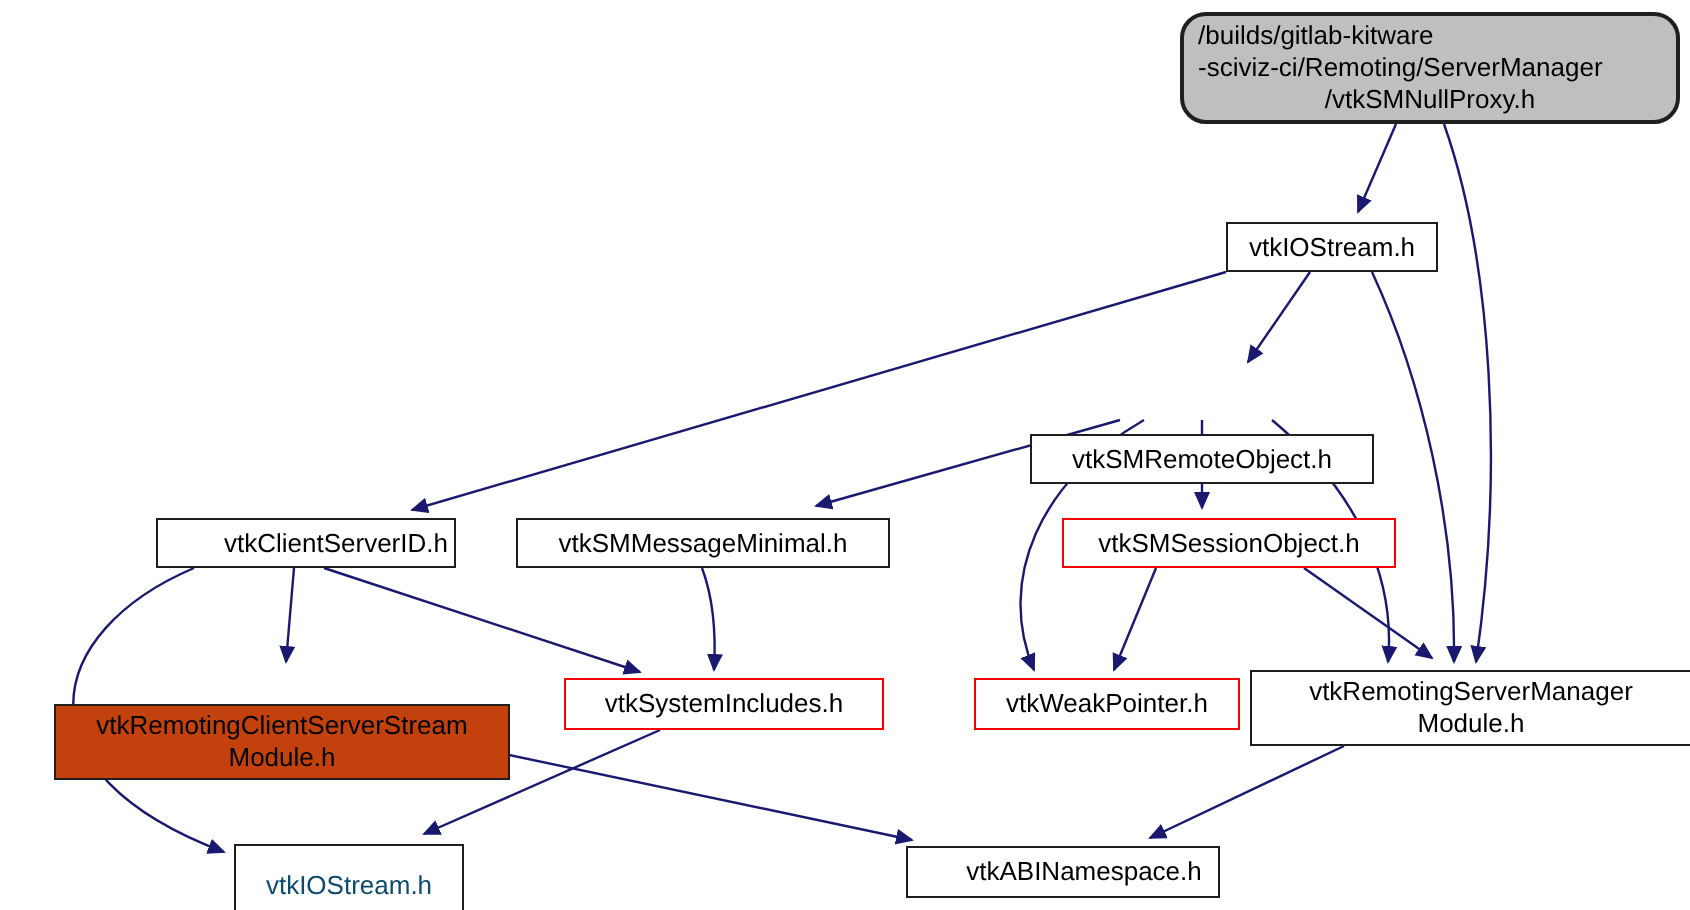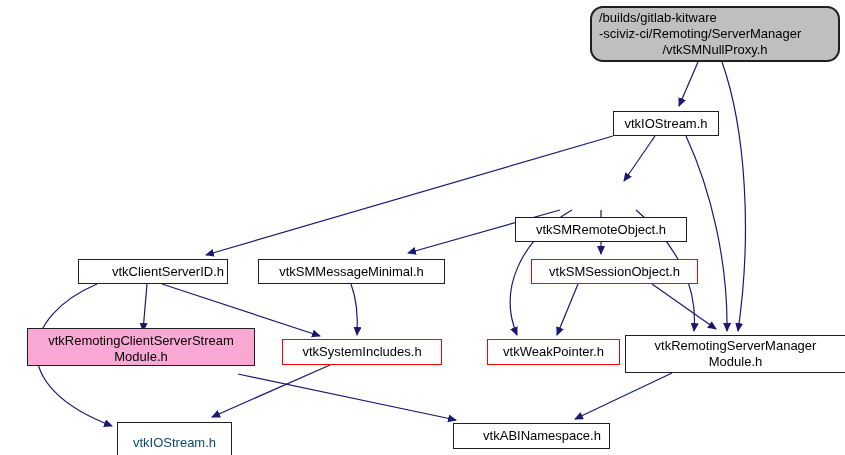--- a/index.html
+++ b/index.html
@@ -63,21 +63,21 @@
     </div>
     <div class="node normal" style="left: 78px; top: 259px; width: 150px; height: 25px; color: rgb(0, 0, 0); background: rgb(255, 255, 255); border-color: rgb(31, 31, 31); padding-left: 30px;">
       <span class="line">vtkClientServerID.h</span>
     </div>
     <div class="node normal" style="left: 258px; top: 259px; width: 187px; height: 25px; color: rgb(0, 0, 0); background: rgb(255, 255, 255); border-color: rgb(31, 31, 31);">
       <span class="line">vtkSMMessageMinimal.h</span>
     </div>
     <div class="node truncated" style="left: 518px; top: 259px; width: 167px; height: 25px; color: rgb(0, 0, 0); background: rgb(255, 255, 255); border-color: rgb(255, 0, 0); margin-left: 13px;">
       <span class="line">vtkSMSessionObject.h</span>
     </div>
-    <div class="node normal" style="left: 27px; top: 328px; width: 228px; height: 38px; color: rgb(0, 0, 0); background: #f9a8d4; border-color: rgb(31, 31, 31); justify-content: flex-end;">
+    <div class="node normal" style="left: 27px; top: 352px; width: 228px; height: 38px; color: rgb(0, 0, 0); background: #c2410c; border-color: rgb(31, 31, 31);">
       <span class="line">vtkRemotingClientServerStream</span>
       <span class="line">Module.h</span>
     </div>
     <div class="node truncated" style="left: 282px; top: 339px; width: 160px; height: 26px; color: rgb(0, 0, 0); background: rgb(255, 255, 255); border-color: rgb(255, 0, 0);">
       <span class="line">vtkSystemIncludes.h</span>
     </div>
     <div class="node truncated" style="left: 467px; top: 339px; width: 133px; height: 26px; color: rgb(0, 0, 0); background: rgb(255, 255, 255); border-color: rgb(255, 0, 0); margin-left: 20px;">
       <span class="line">vtkWeakPointer.h</span>
     </div>
     <div class="node normal" style="left: 625px; top: 335px; width: 221px; height: 38px; color: rgb(0, 0, 0); background: rgb(255, 255, 255); border-color: rgb(31, 31, 31);">

